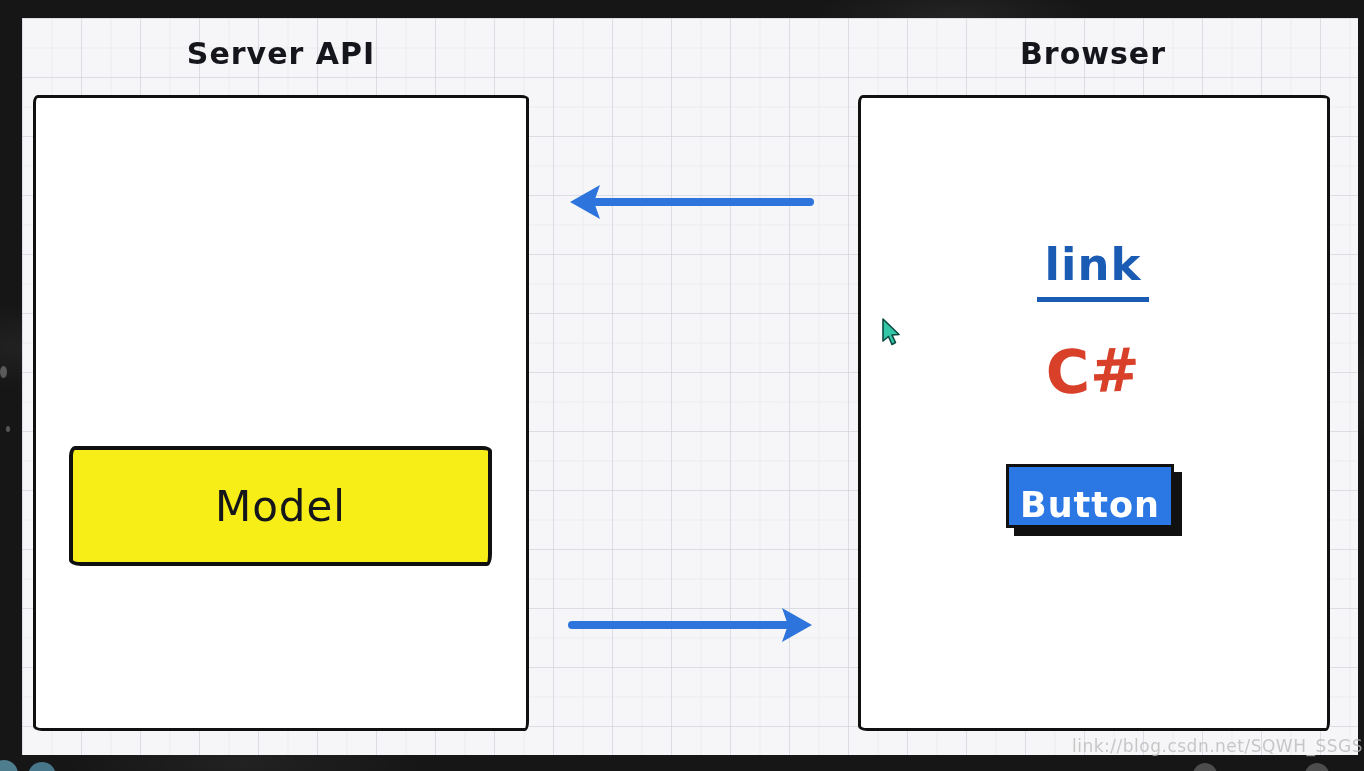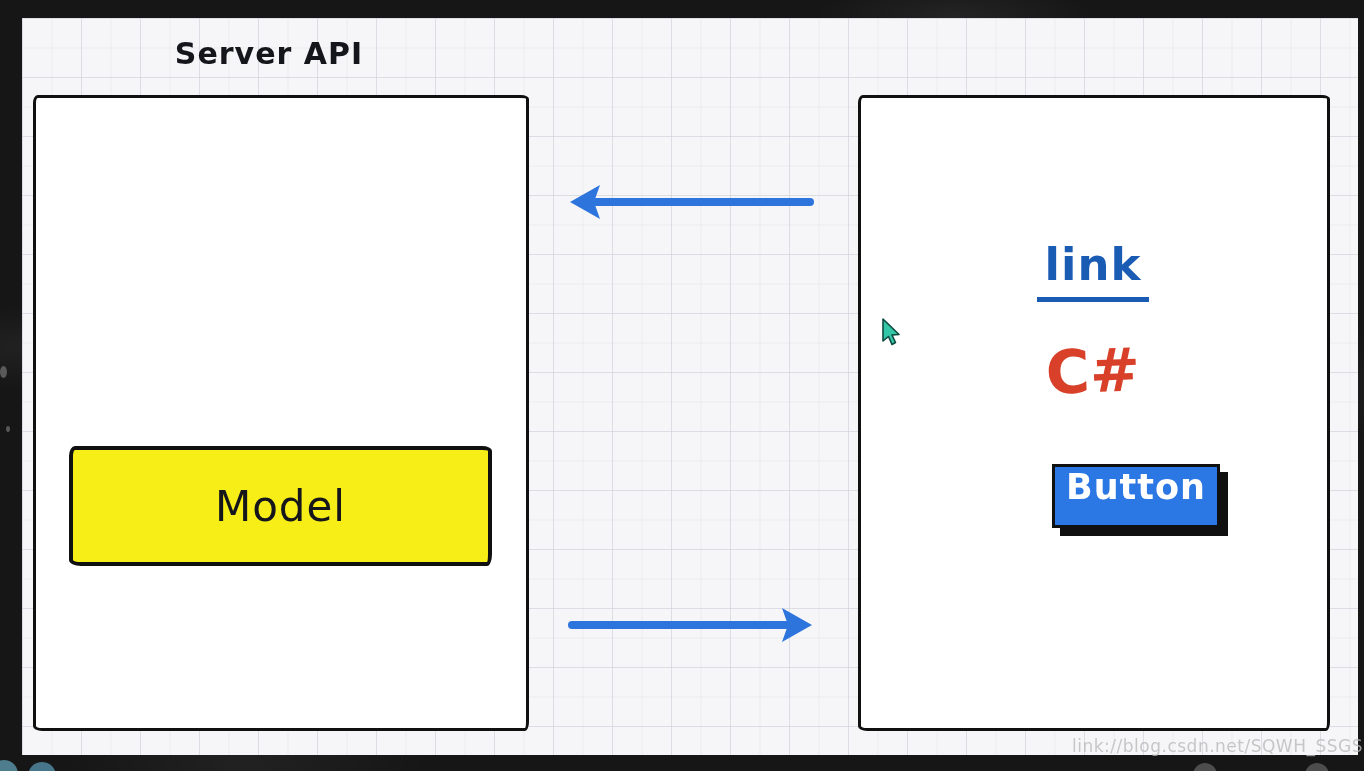--- a/index.html
+++ b/index.html
@@ -21,21 +21,21 @@
       linear-gradient(to right, rgba(205,205,216,0.50) 1px, transparent 1px),
       linear-gradient(to bottom, rgba(205,205,216,0.50) 1px, transparent 1px),
       linear-gradient(to right, rgba(205,205,216,0.24) 1px, transparent 1px),
       linear-gradient(to bottom, rgba(205,205,216,0.24) 1px, transparent 1px);
     background-size:59px 59px,59px 59px,29.5px 29.5px,29.5px 29.5px;
   }
   .panel-title{
     position:absolute;width:260px;text-align:center;
     font-size:30px;font-weight:600;color:#15151c;letter-spacing:1px;
   }
-  .title-server{left:139px;top:36px;}
+  .title-server{left:151px;top:36px;}
   .title-browser{left:963px;top:36px;}
   .big-box{
     position:absolute;background:#ffffff;border:3px solid #101010;box-sizing:border-box;
     border-radius:5px 8px 4px 9px / 8px 4px 9px 5px;
   }
   .server-box{left:33px;top:95px;width:496px;height:636px;}
   .browser-box{left:858px;top:95px;width:472px;height:636px;}
   .yellow-node{
     position:absolute;left:69px;width:423px;box-sizing:border-box;
     background:#f7ee17;border:4px solid #101010;
@@ -53,22 +53,22 @@
     font-size:45px;font-weight:600;color:#1a5bb4;letter-spacing:1px;
   }
   .link-text .underline{border-bottom:5px solid #1a5bb4;padding:0 8px 6px 8px;}
   .csharp-text{
     position:absolute;left:1008px;top:336px;width:170px;text-align:center;
     font-size:60px;font-weight:700;color:#d8402a;transform:rotate(-2deg);
   }
   .drawn-button{
     position:absolute;left:1006px;top:464px;width:168px;height:64px;box-sizing:border-box;
     background:#2b77e3;border:3px solid #101010;box-shadow:8px 8px 0 #101010;
-    display:flex;align-items:flex-start;justify-content:center;
-    font-size:35px;font-weight:600;color:#ffffff;letter-spacing:1px;margin-left:46px;
+    display:flex;align-items:flex-end;justify-content:center;
+    font-size:35px;font-weight:600;color:#ffffff;letter-spacing:1px;
   }
   .cursor{position:absolute;left:880px;top:318px;}
   .watermark{
     position:absolute;right:1px;top:736px;
     font-size:17px;color:rgba(185,185,185,0.78);letter-spacing:0.5px;white-space:nowrap;
   }
   .dot{position:absolute;border-radius:50%;}
   .dot-teal-1{left:-10px;top:760px;width:28px;height:28px;background:#4e7d8d;}
   .dot-teal-2{left:28px;top:762px;width:28px;height:28px;background:#47758a;}
   .dot-gray-1{left:1193px;top:763px;width:24px;height:24px;background:#4d4d4d;}
@@ -78,20 +78,21 @@
   .smudge-2{left:6px;top:426px;width:4px;height:6px;}
 </style>
 </head>
 <body>
 
 <div class="screen">
 
   <div class="whiteboard"></div>
 
   <div class="panel-title title-server">Server API</div>
+  <div class="panel-title title-browser">Browser</div>
 
   <div class="big-box server-box"></div>
   <div class="big-box browser-box"></div>
 
   <div class="yellow-node node-model">
     <span>Model</span>
   </div>
 
   <svg class="arrow arrow-top" viewBox="0 0 250 40" xmlns="http://www.w3.org/2000/svg">
     <line x1="244" y1="20" x2="30" y2="20" stroke="#2e74dd" stroke-width="8" stroke-linecap="round"></line>

